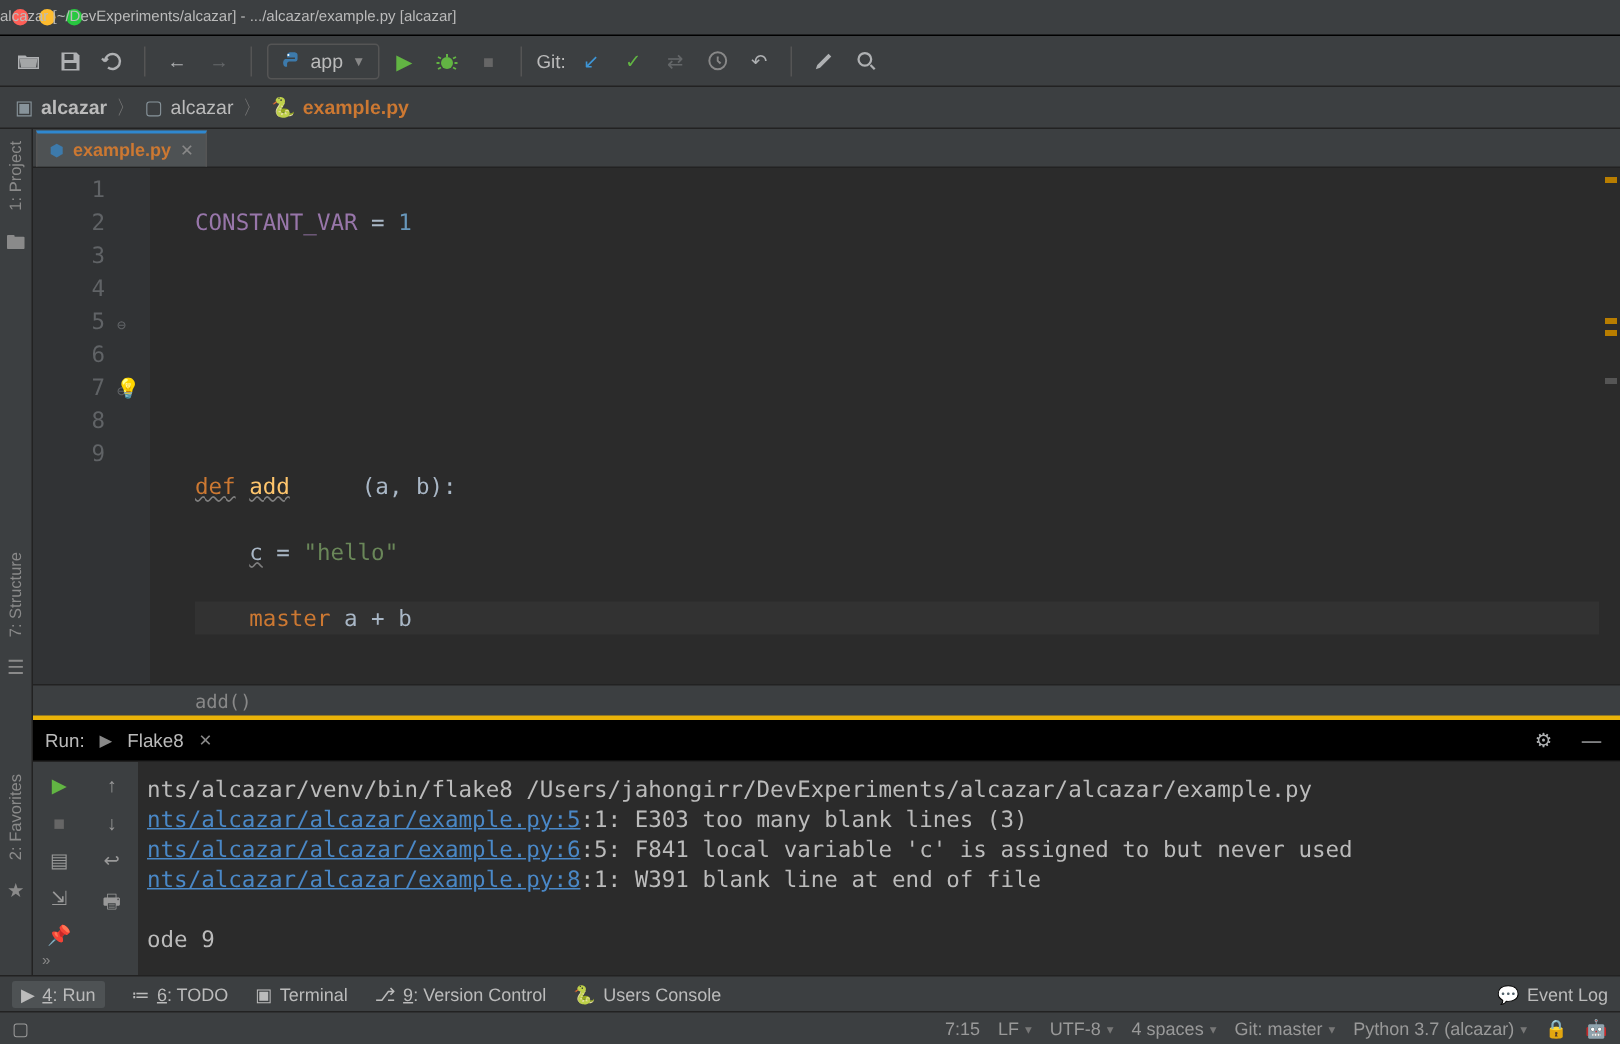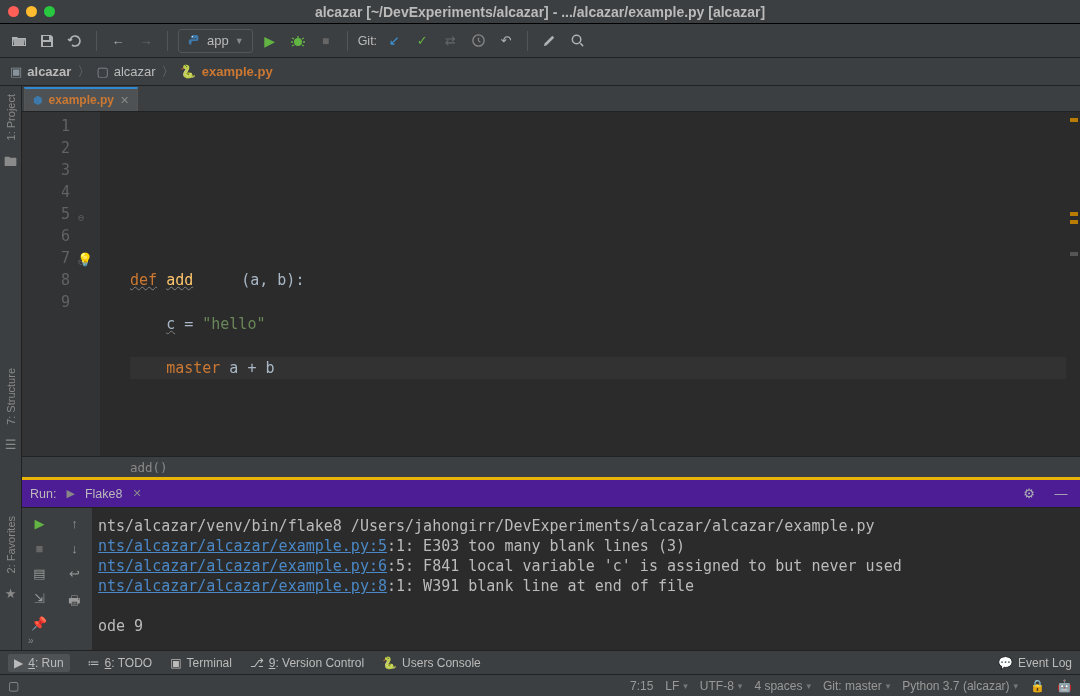--- a/index.html
+++ b/index.html
@@ -3,21 +3,21 @@
 <meta charset="utf-8">
 <style>
 * { margin:0; padding:0; box-sizing:border-box; }
 body { font-family: -apple-system, "Helvetica Neue", Arial, sans-serif; background:#2b2b2b; color:#a9b7c6; width:1080px; height:696px; overflow:hidden; font-size:13px; }
 .titlebar { height:24px; background:#3c3f41; display:flex; align-items:center; padding:0 8px; border-bottom:1px solid #000; position:relative; }
 .traffic { display:flex; gap:7px; }
 .dot { width:11px; height:11px; border-radius:50%; }
 .dot.red { background:#ff5f57; }
 .dot.yellow { background:#febc2e; }
 .dot.green { background:#28c840; }
-.titlebar .title { position:absolute; left:0; right:0; text-align:center; color:#bbb; font-size:14px;font-weight:bold; }
+.titlebar .title { position:absolute; left:0; right:0; color:#bbb; font-size:10px; }
 .toolbar { height:34px; background:#3c3f41; display:flex; align-items:center; padding:0 8px; gap:6px; border-bottom:1px solid #222; }
 .tbtn { width:22px; height:22px; display:flex; align-items:center; justify-content:center; color:#afb1b3; cursor:pointer; }
 .tbtn.disabled { opacity:0.35; }
 .tsep { width:1px; height:20px; background:#555; margin:0 4px; }
 .run-config { display:flex; align-items:center; gap:6px; border:1px solid #555; border-radius:3px; padding:2px 8px; height:24px; background:#3c3f41; }
 .run-config .label { color:#bbb; }
 .run-config .caret { color:#888; font-size:9px; }
 .play { color:#62b543; font-size:14px; }
 .bug { color:#62b543; font-size:14px; }
 .stop { color:#666; font-size:12px; }
@@ -51,21 +51,21 @@
 .num { color:#6897bb; }
 .id { color:#a9b7c6; }
 .const { color:#9876aa; }
 .sqg { text-decoration: underline wavy #808080; text-decoration-thickness:1px; }
 .scrollbar { width:14px; background:#2b2b2b; position:relative; }
 .sb-mark { position:absolute; right:2px; width:8px; height:4px; }
 .sb-mark.warn { background:#b87d00; }
 .sb-mark.sel { background:#555; }
 .crumb-bottom { height:24px; background:#3c3f41; border-top:1px solid #222; border-bottom:3px solid #eab308; padding-left:108px; display:flex; align-items:center; color:#888; font-size:12.5px; font-family:Menlo,monospace; }
 .run-panel { height:170px; display:flex; flex-direction:column; background:#2b2b2b; }
-.run-header { height:28px; background:#4c1d95; display:flex; align-items:center; padding:0 8px; gap:10px; border-bottom:1px solid #222; }
+.run-header { height:28px; background:#000000; display:flex; align-items:center; padding:0 8px; gap:10px; border-bottom:1px solid #222; }
 .run-header .label { color:#bbb; font-size:12.5px; }
 .run-header .play { font-size:11px; color:#888; }
 .run-header .tabname { color:#bbb; font-size:12.5px; }
 .run-header .x { color:#888; font-size:11px; cursor:pointer; }
 .run-header .spacer { flex:1; }
 .run-body { flex:1; display:flex; min-height:0; }
 .run-gutter { width:70px; background:#3c3f41; display:flex; flex-direction:column; }
 .rg-col { width:35px; display:flex; flex-direction:column; align-items:center; gap:10px; padding-top:8px; }
 .rg-cols { display:flex; }
 .rg-btn { color:#999; font-size:13px; cursor:pointer; }
@@ -209,20 +209,21 @@
         <div class="gutter-line">2</div>
         <div class="gutter-line">3</div>
         <div class="gutter-line">4</div>
         <div class="gutter-line">5<span class="gutter-mark">⊖</span></div>
         <div class="gutter-line">6</div>
         <div class="gutter-line">7<span class="gutter-mark">⊖</span><span class="gutter-bulb">💡</span></div>
         <div class="gutter-line">8</div>
         <div class="gutter-line">9</div>
       </div>
       <div class="code">
+<div class="code-line"><span class="const">CONSTANT_VAR</span><span> = </span><span class="num">1</span></div>
 <div class="code-line"></div>
 <div class="code-line"></div>
 <div class="code-line"></div>
 <div class="code-line"><span class="kw sqg">def</span> <span class="fn sqg">add</span><span class="param">(a, b):</span></div>
 <div class="code-line"><span>    </span><span class="id sqg">c</span><span> = </span><span class="str">"hello"</span></div>
 <div class="code-line hl"><span>    </span><span class="kw">master</span><span class="id"> a + b</span></div>
 <div class="code-line"></div>
 
       </div>
       <div class="scrollbar">

